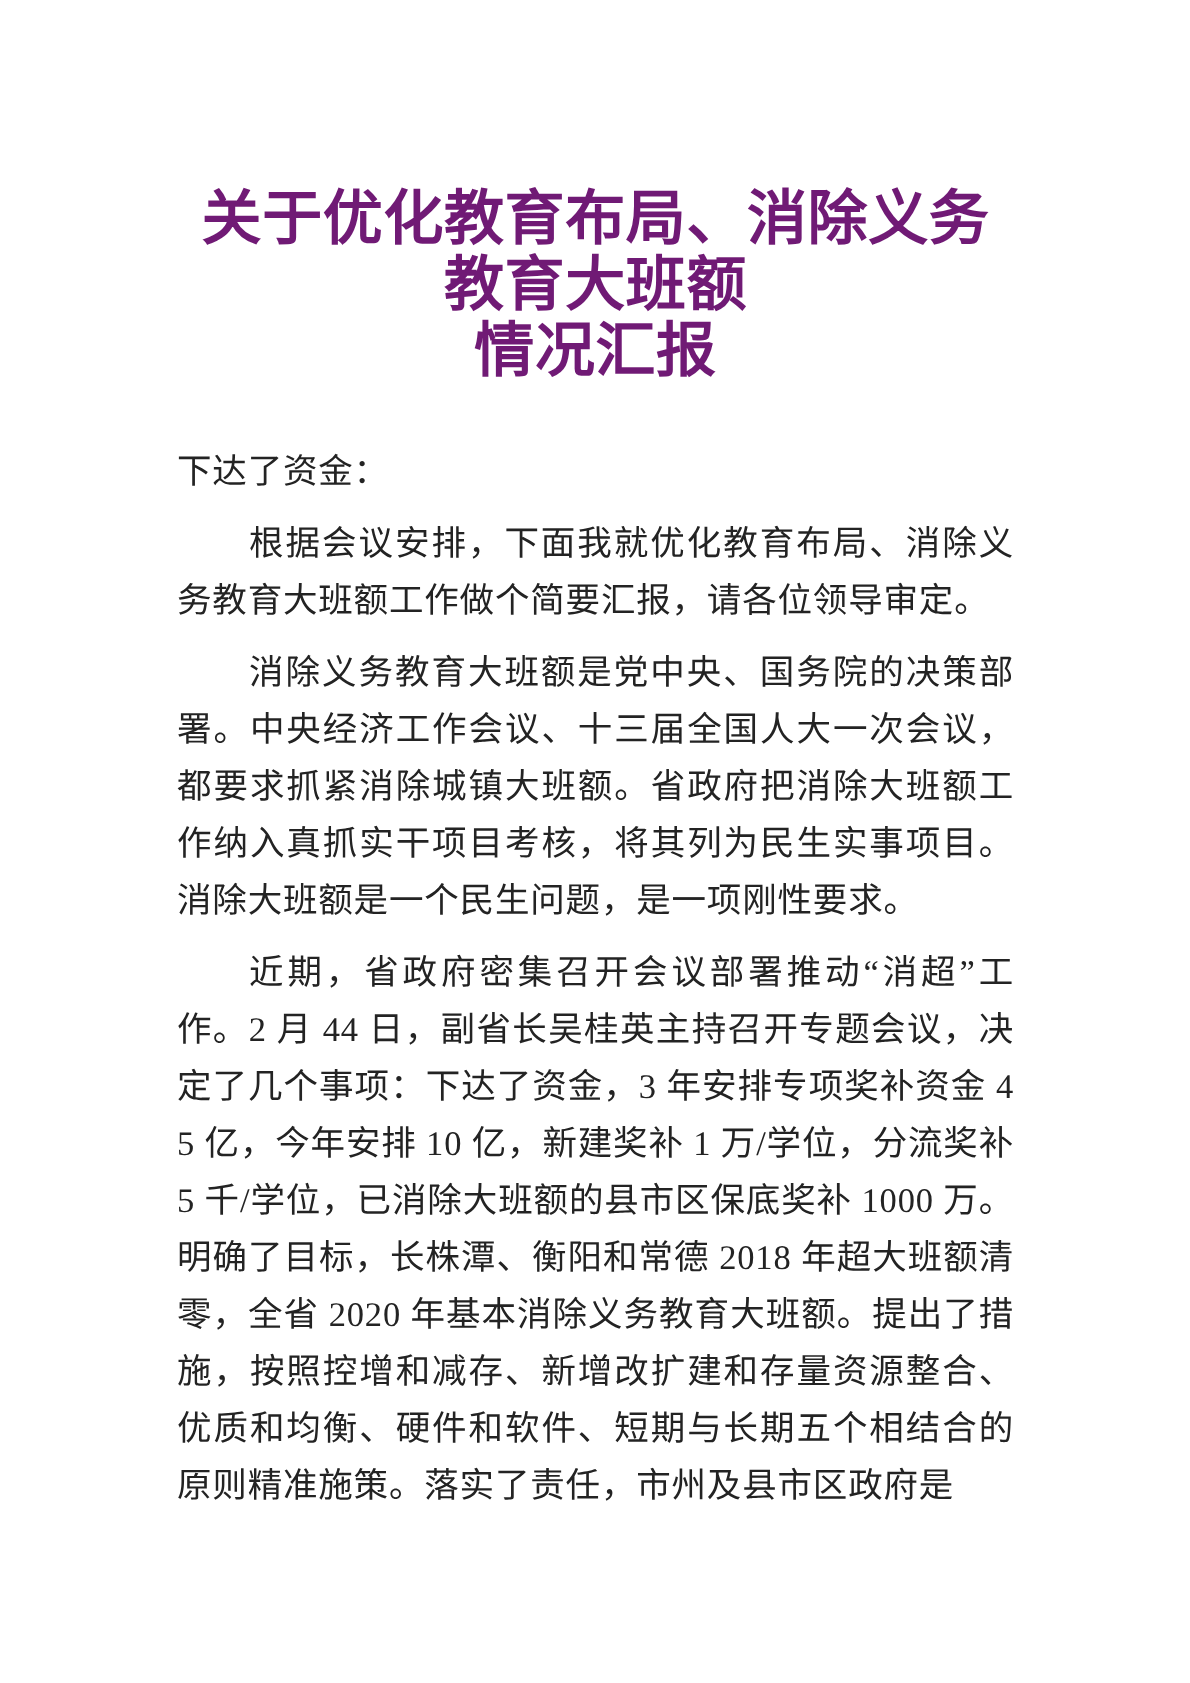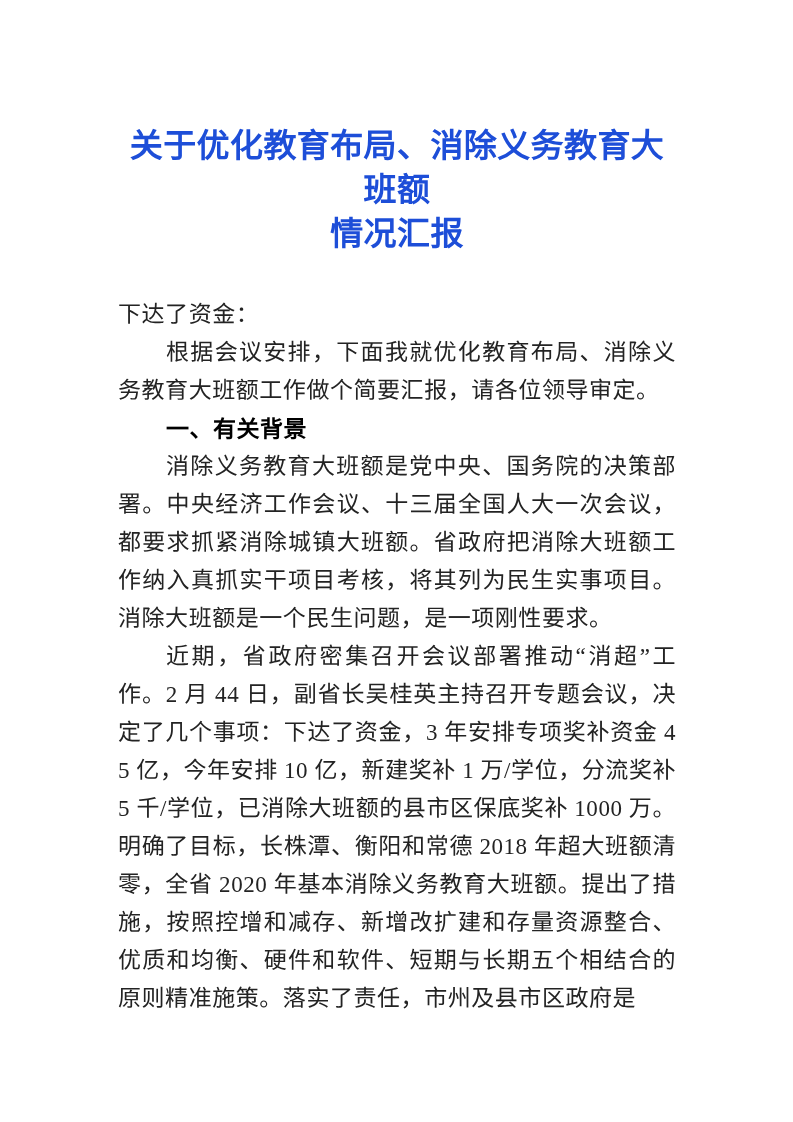--- a/index.html
+++ b/index.html
@@ -33,24 +33,24 @@
     width: 558px;
   }
 
   
   .doc-title {
     margin: 0;
     padding-top: 124px;
     text-align: center;
     font-family: "Liberation Sans", "DejaVu Sans", sans-serif;
     font-weight: 700;
-    font-size: 33px;
+    font-size: 40px;
     line-height: 44px;
     letter-spacing: 0.4px;
-    color: #1d4ed8;
+    color: #701a75;
   }
 
   .doc-subtitle {
     margin: 0;
     padding-top: 18px;
     text-align: center;
     font-family: "Liberation Serif", "DejaVu Serif", serif;
     font-size: 21px;
     line-height: 30px;
     letter-spacing: 2.6px;
@@ -80,20 +80,21 @@
     line-height: 38px;
     text-align: justify;
     text-justify: inter-ideograph;
     letter-spacing: 0.55px;
     color: #232323;
     word-break: break-all;
   }
 
   p.para.indent {
     text-indent: 48px;
+    margin-top: 10px;
   }
 
   p.salutation {
     text-indent: 0;
   }
 
   h2.section-heading {
     margin: 0;
     font-family: "Liberation Sans", "DejaVu Sans", sans-serif;
     font-weight: 700;
@@ -116,21 +117,20 @@
     </h1>
 
 
 
     <div class="body-block">
 
       <p class="para salutation">下达了资金：</p>
 
       <p class="para indent">根据会议安排，下面我就优化教育布局、消除义务教育大班额工作做个简要汇报，请各位领导审定。</p>
 
-      <h2 class="section-heading">一、有关背景</h2>
 
       <p class="para indent">消除义务教育大班额是党中央、国务院的决策部署。中央经济工作会议、十三届全国人大一次会议，都要求抓紧消除城镇大班额。省政府把消除大班额工作纳入真抓实干项目考核，将其列为民生实事项目。消除大班额是一个民生问题，是一项刚性要求。</p>
 
       <p class="para indent">近期，省政府密集召开会议部署推动“消超”工作。2 月 44 日，副省长吴桂英主持召开专题会议，决定了几个事项：下达了资金，3 年安排专项奖补资金 45 亿，今年安排 10 亿，新建奖补 1 万/学位，分流奖补 5 千/学位，已消除大班额的县市区保底奖补 1000 万。明确了目标，长株潭、衡阳和常德 2018 年超大班额清零，全省 2020 年基本消除义务教育大班额。提出了措施，按照控增和减存、新增改扩建和存量资源整合、优质和均衡、硬件和软件、短期与长期五个相结合的原则精准施策。落实了责任，市州及县市区政府是</p>
 
     </div>
   </div>
 </div>
 
 </body></html>

